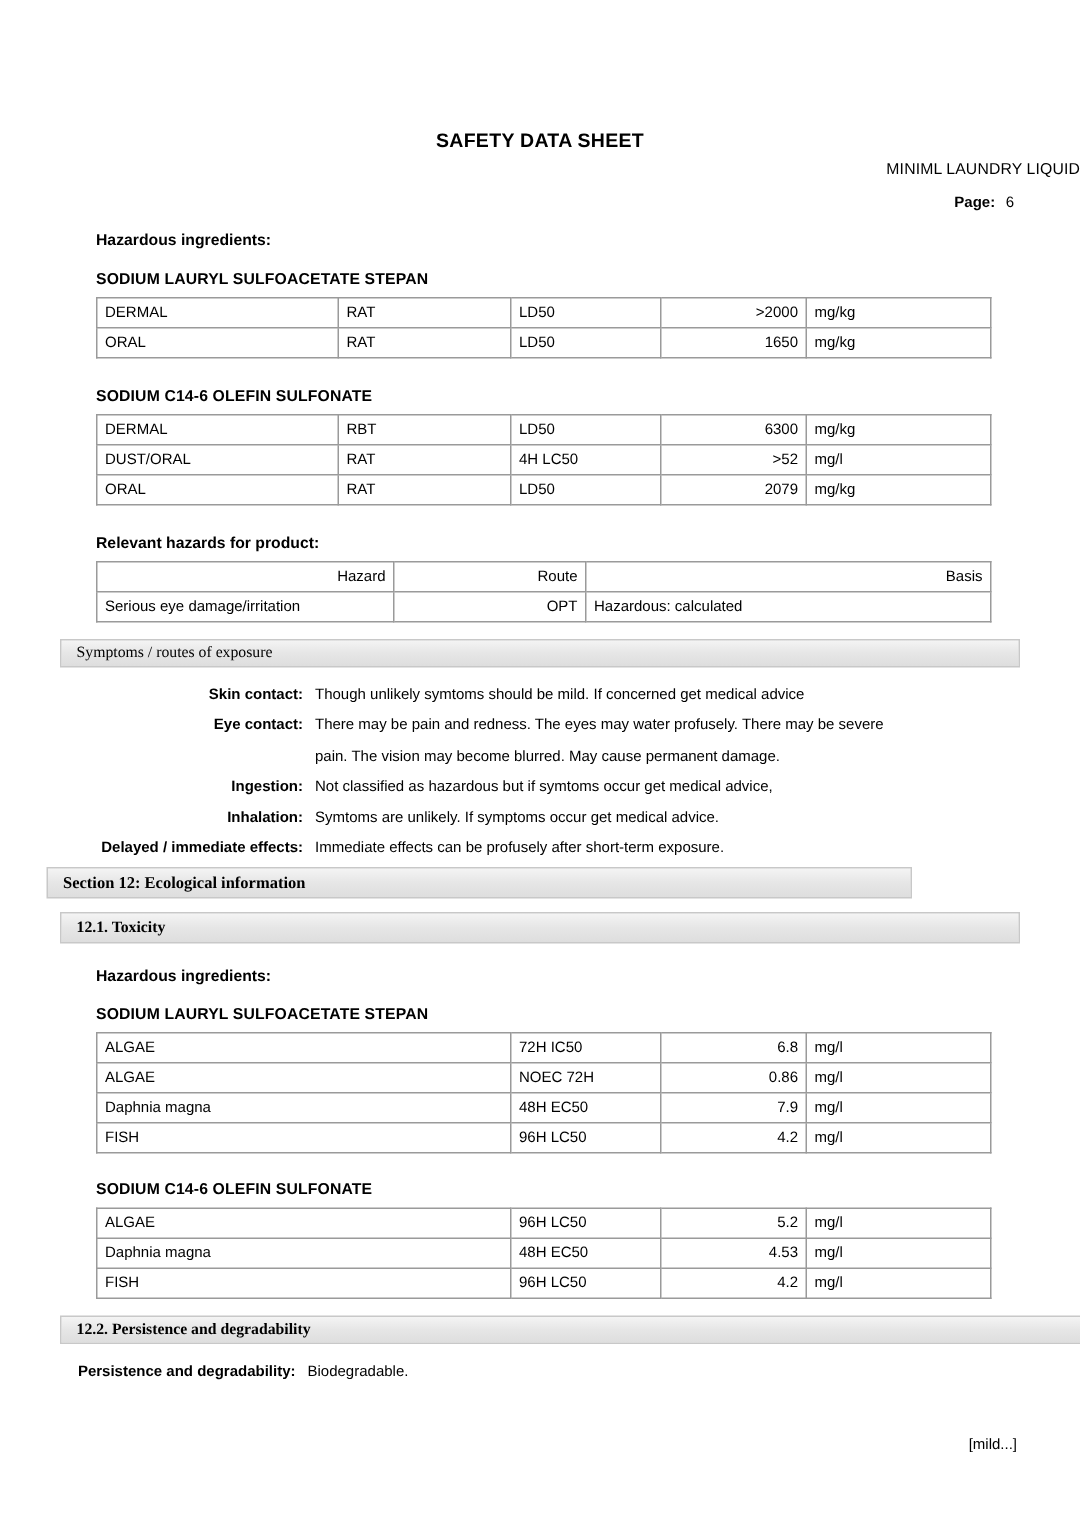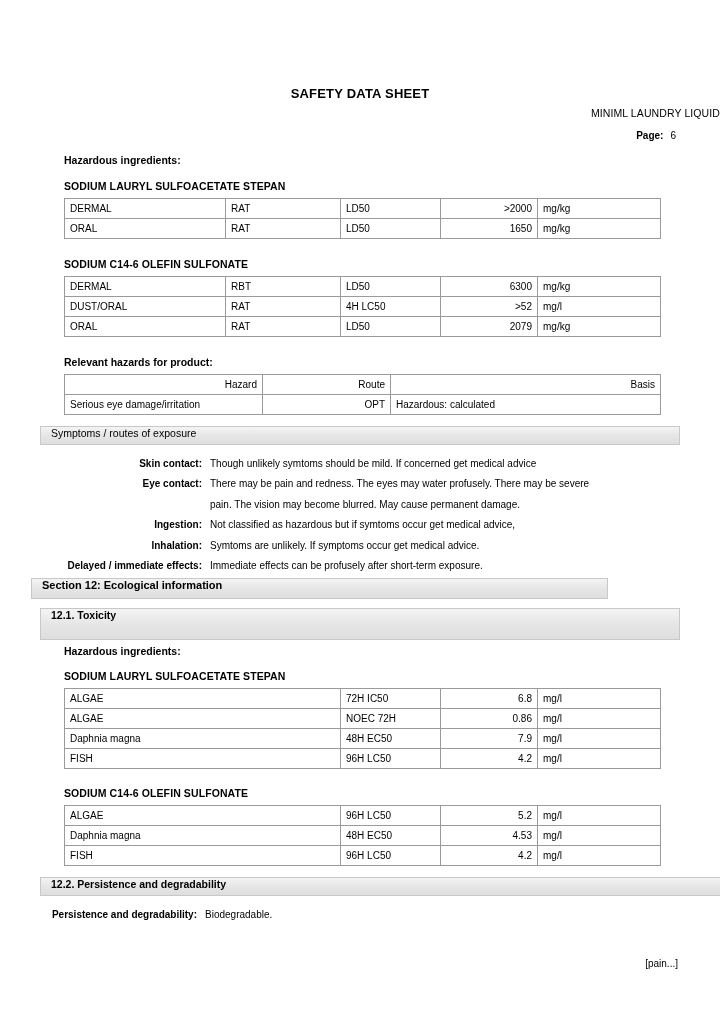--- a/index.html
+++ b/index.html
@@ -88,20 +88,22 @@
   td.ctr, th.ctr { text-align: right; }
 
   
   .bar {
     position: absolute;
     box-sizing: border-box;
     border: 1px solid #c8c8c8;
     background: linear-gradient(to bottom, #f4f4f4 0%, #e6e6e6 50%, #dedede 100%);
     font-size: 10.5px;
     display: flex;
+    align-items: center;
+    font-family: Liberation Serif, serif;
   }
   .bar > span {
     padding-left: 10px;
   }
   .bar.section {
     font-weight: bold;
     font-size: 11px;
   }
   .bar.sub {
     font-weight: bold;
@@ -263,21 +265,21 @@
   </div>
   <div class="drow" style="left:210px; top:559px;">
     <span class="k" style="right:8px;">Delayed / immediate effects:</span>
     <span class="v">Immediate effects can be profusely after short-term exposure.</span>
   </div>
 
   <div class="bar section" style="left:31px; top:578px; width:577px; height:21px;">
     <span>Section 12: Ecological information</span>
   </div>
 
-  <div class="bar sub" style="left:40px; top:608px; width:640px; height:32px;">
+  <div class="bar sub" style="left:40px; top:608px; width:640px; height:21px;">
     <span>12.1. Toxicity</span>
   </div>
 
   <div class="lbl-bold" style="left:64px; top:645px;">Hazardous ingredients:</div>
 
   <div class="chem-name" style="left:64px; top:670px;">SODIUM LAURYL SULFOACETATE STEPAN</div>
 
   <table class="dt" style="left:64px; top:688px; width:596px;">
     <colgroup>
       <col style="width:276px">
@@ -346,15 +348,15 @@
 
   <div class="bar sub" style="left:40px; top:877px; width:698px; height:19px;">
     <span>12.2. Persistence and degradability</span>
   </div>
 
   <div class="drow" style="left:205px; top:908px;">
     <span class="k" style="right:8px;">Persistence and degradability:</span>
     <span class="v">Biodegradable.</span>
   </div>
 
-  <div class="footer-cont">[pain...]</div>
+  <div class="footer-cont">[mild...]</div>
 
 </div>
 
 </body></html>

